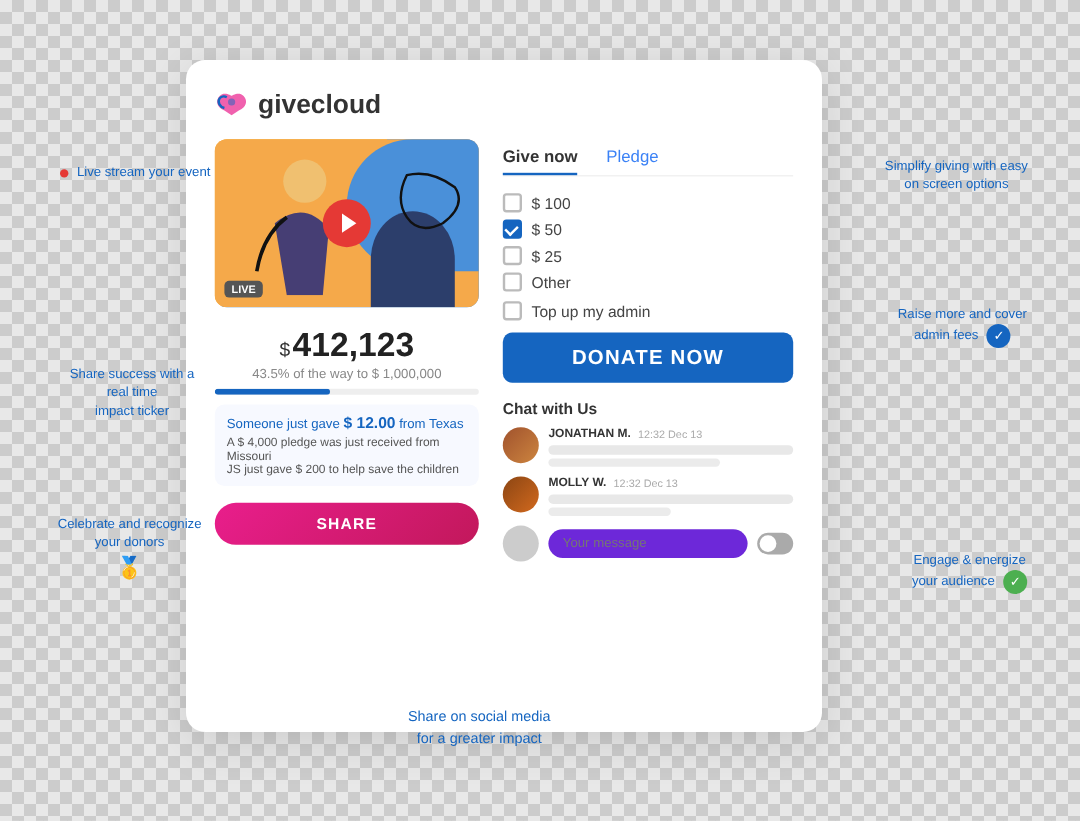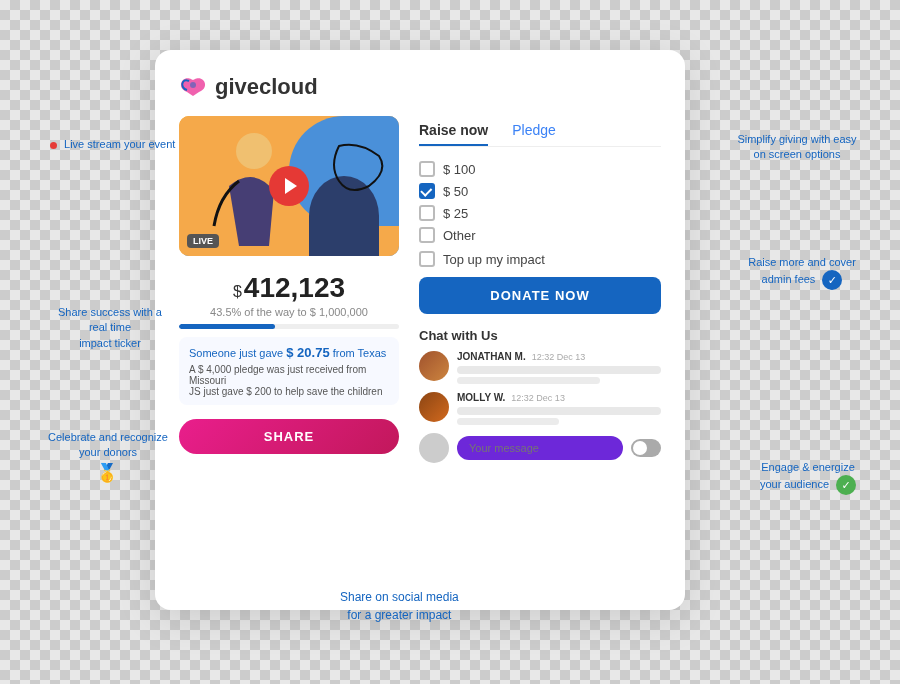--- a/index.html
+++ b/index.html
@@ -274,21 +274,21 @@
       color: #444;
     }
 
     .donate-btn {
       background: #1565c0;
       color: white;
       border: none;
       border-radius: 8px;
       width: 100%;
       padding: 11px;
-      font-size: 13px;
+      font-size: 17px;
       font-weight: 700;
       letter-spacing: 1px;
       cursor: pointer;
       margin-top: 10px;
     }
 
     .chat-section {
       margin-top: 14px;
     }
 
@@ -549,35 +549,35 @@
           <span class="amount-big">412,123</span>
         </div>
         <div class="progress-label">43.5% of the way to $ 1,000,000</div>
         <div class="progress-bar-container">
           <div class="progress-bar-fill"></div>
         </div>
 
         <div class="ticker-box">
           <div class="ticker-line1">
             <span>Someone just gave</span>
-            <span class="ticker-highlight">$ 20.75</span>
+            <span class="ticker-highlight">$ 12.00</span>
             <span>from Texas</span>
           </div>
           <div class="ticker-line2" style="white-space:pre-line;">A $ 4,000 pledge was just received from Missouri
 JS just gave $ 200 to help save the children</div>
         </div>
 
         <button class="share-btn">SHARE</button>
       </div>
     </div>
 
     <div class="right-panel">
       
       <div class="tabs">
-        <div class="tab active">Raise now</div>
+        <div class="tab active">Give now</div>
         <div class="tab">Pledge</div>
       </div>
 
       
       <div class="donation-options">
         <div class="option-row">
           <div class="checkbox"></div>
           <span class="option-label">$ 100</span>
         </div>
         <div class="option-row">
@@ -587,21 +587,21 @@
         <div class="option-row">
           <div class="checkbox"></div>
           <span class="option-label">$ 25</span>
         </div>
         <div class="option-row">
           <div class="checkbox"></div>
           <span class="option-label">Other</span>
         </div>
         <div class="top-up-row">
           <div class="checkbox"></div>
-          <span class="option-label">Top up my impact</span>
+          <span class="option-label">Top up my admin</span>
         </div>
       </div>
 
       <button class="donate-btn">DONATE NOW</button>
 
       
       <div class="chat-section">
         <div class="chat-title">Chat with Us</div>
 
         <div class="chat-message">

